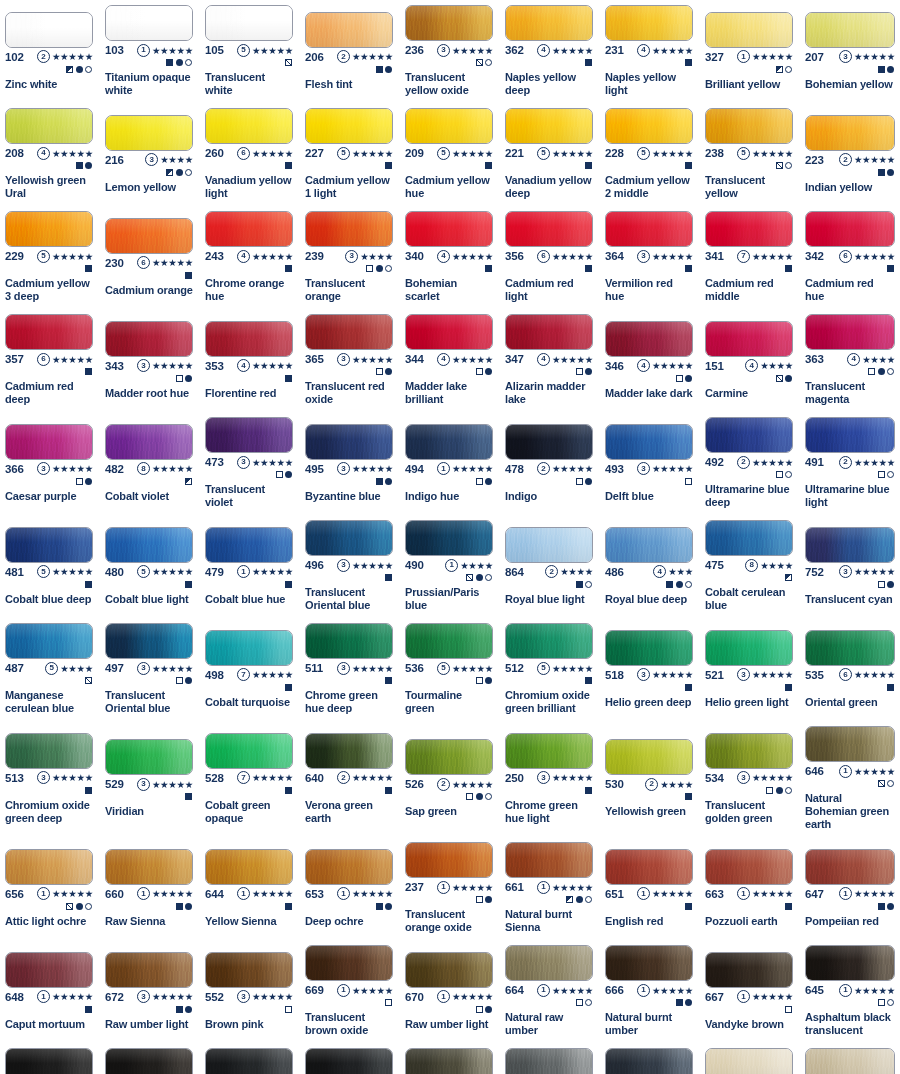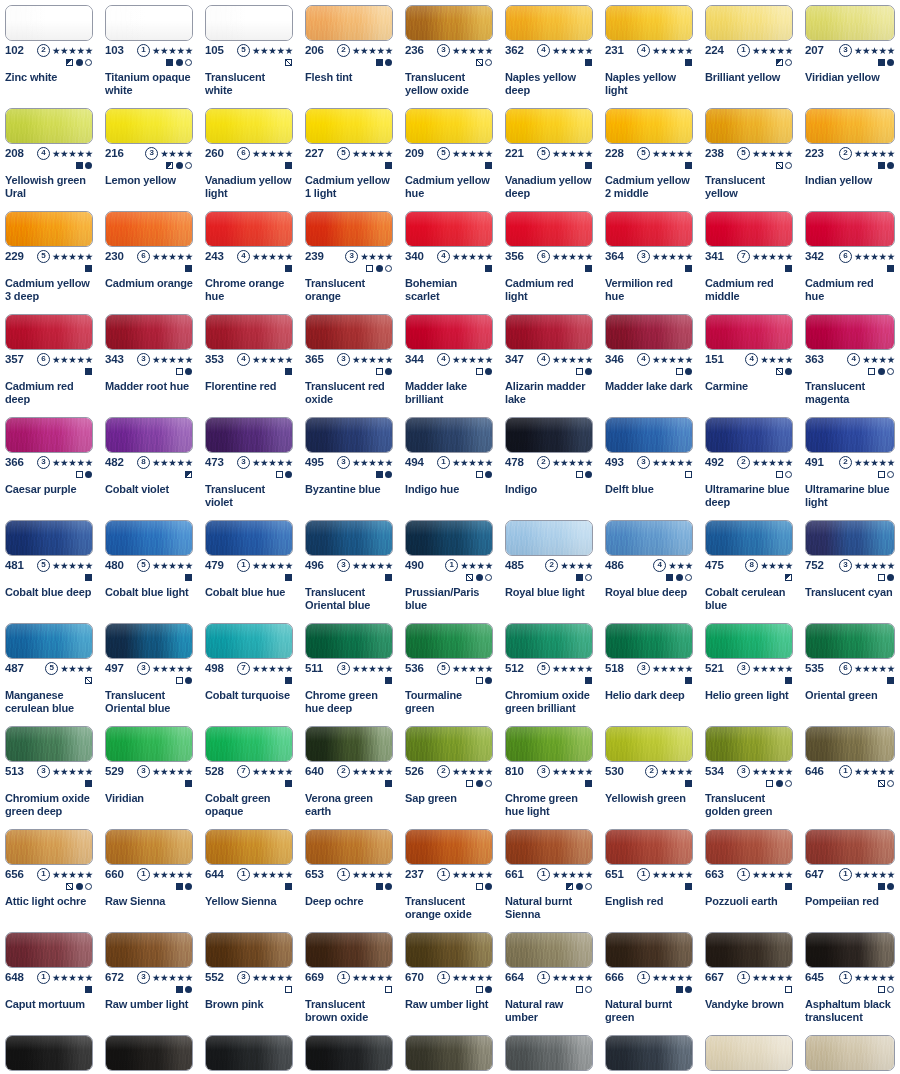--- a/index.html
+++ b/index.html
@@ -12,20 +12,21 @@
   }
   #chart{
     width:900px;
     position:relative;
     background:#ffffff;
   }
   .row{
     display:flex;
     width:900px;
     box-sizing:border-box;
+    align-items:center;
   }
   .cell{
     width:100px;
     box-sizing:border-box;
     background:#ffffff;
     border-right:2px solid #ffffff;
     border-bottom:2px solid #ffffff;
     padding:0;
     position:relative;
     overflow:hidden;
@@ -302,21 +303,21 @@
       <div class="cell">
         <div class="swatch-wrap">
           <div class="swatch">
             <div class="grad" style="background: linear-gradient(90deg, rgb(242, 216, 103) 0%, rgb(242, 216, 103) 22%, rgb(246, 225, 130) 48%, rgb(246, 225, 130) 60%, rgb(248, 233, 163) 88%, rgb(248, 233, 163) 100%);"></div>
             <div class="tex"></div>
             <div class="sheen"></div>
           </div>
         </div>
         <div class="info">
           <div class="line1">
-            <span class="code">224</span>
+            <span class="code">327</span>
             <span class="lf">
               <span class="circnum">1</span>
               <span class="stars">★★★★★</span>
             </span>
           </div>
           <div class="line2">
             <span class="sym sq-half"></span>
             <span class="sym ci-open"></span>
           </div>
         </div>
@@ -336,21 +337,21 @@
             <span class="lf">
               <span class="circnum">3</span>
               <span class="stars">★★★★★</span>
             </span>
           </div>
           <div class="line2">
             <span class="sym sq-full"></span>
             <span class="sym ci-full"></span>
           </div>
         </div>
-        <div class="pname">Viridian yellow</div>
+        <div class="pname">Bohemian yellow</div>
       </div>
     </div>
     <div class="row">
       <div class="cell">
         <div class="swatch-wrap">
           <div class="swatch">
             <div class="grad" style="background: linear-gradient(90deg, rgb(197, 210, 66) 0%, rgb(197, 210, 66) 22%, rgb(210, 220, 85) 48%, rgb(210, 220, 85) 60%, rgb(221, 229, 111) 88%, rgb(221, 229, 111) 100%);"></div>
             <div class="tex"></div>
             <div class="sheen"></div>
           </div>
@@ -1284,21 +1285,21 @@
       <div class="cell">
         <div class="swatch-wrap">
           <div class="swatch">
             <div class="grad" style="background: linear-gradient(90deg, rgb(156, 196, 228) 0%, rgb(156, 196, 228) 22%, rgb(174, 208, 234) 48%, rgb(174, 208, 234) 60%, rgb(195, 221, 240) 88%, rgb(195, 221, 240) 100%);"></div>
             <div class="tex"></div>
             <div class="sheen"></div>
           </div>
         </div>
         <div class="info">
           <div class="line1">
-            <span class="code">485</span>
+            <span class="code">864</span>
             <span class="lf">
               <span class="circnum">2</span>
               <span class="stars">★★★★</span>
             </span>
           </div>
           <div class="line2">
             <span class="sym sq-full"></span>
             <span class="sym ci-open"></span>
           </div>
         </div>
@@ -1522,21 +1523,21 @@
             <span class="code">518</span>
             <span class="lf">
               <span class="circnum">3</span>
               <span class="stars">★★★★★</span>
             </span>
           </div>
           <div class="line2">
             <span class="sym sq-full"></span>
           </div>
         </div>
-        <div class="pname">Helio dark deep</div>
+        <div class="pname">Helio green deep</div>
       </div>
       <div class="cell">
         <div class="swatch-wrap">
           <div class="swatch">
             <div class="grad" style="background: linear-gradient(90deg, rgb(12, 155, 90) 0%, rgb(12, 155, 90) 22%, rgb(28, 176, 110) 48%, rgb(28, 176, 110) 60%, rgb(70, 198, 142) 88%, rgb(70, 198, 142) 100%);"></div>
             <div class="tex"></div>
             <div class="sheen"></div>
           </div>
         </div>
         <div class="info">
@@ -1692,21 +1693,21 @@
       <div class="cell">
         <div class="swatch-wrap">
           <div class="swatch">
             <div class="grad" style="background: linear-gradient(90deg, rgb(78, 138, 28) 0%, rgb(78, 138, 28) 22%, rgb(104, 162, 40) 48%, rgb(104, 162, 40) 60%, rgb(140, 187, 80) 88%, rgb(140, 187, 80) 100%);"></div>
             <div class="tex"></div>
             <div class="sheen"></div>
           </div>
         </div>
         <div class="info">
           <div class="line1">
-            <span class="code">810</span>
+            <span class="code">250</span>
             <span class="lf">
               <span class="circnum">3</span>
               <span class="stars">★★★★★</span>
             </span>
           </div>
           <div class="line2">
             <span class="sym sq-full"></span>
           </div>
         </div>
         <div class="pname">Chrome green hue light</div>
@@ -1771,20 +1772,21 @@
             <span class="lf">
               <span class="circnum">1</span>
               <span class="stars">★★★★★</span>
             </span>
           </div>
           <div class="line2">
             <span class="sym sq-diag"></span>
             <span class="sym ci-open"></span>
           </div>
         </div>
+        <div class="pname">Natural Bohemian green earth</div>
       </div>
     </div>
     <div class="row">
       <div class="cell">
         <div class="swatch-wrap">
           <div class="swatch">
             <div class="grad" style="background: linear-gradient(90deg, rgb(196, 135, 58) 0%, rgb(196, 135, 58) 22%, rgb(212, 157, 82) 48%, rgb(212, 157, 82) 60%, rgb(224, 184, 128) 88%, rgb(224, 184, 128) 100%);"></div>
             <div class="tex"></div>
             <div class="sheen"></div>
           </div>
@@ -2138,21 +2140,21 @@
             <span class="lf">
               <span class="circnum">1</span>
               <span class="stars">★★★★★</span>
             </span>
           </div>
           <div class="line2">
             <span class="sym sq-full"></span>
             <span class="sym ci-full"></span>
           </div>
         </div>
-        <div class="pname">Natural burnt green</div>
+        <div class="pname">Natural burnt umber</div>
       </div>
       <div class="cell">
         <div class="swatch-wrap">
           <div class="swatch">
             <div class="grad" style="background: linear-gradient(90deg, rgb(34, 26, 20) 0%, rgb(34, 26, 20) 22%, rgb(53, 43, 34) 48%, rgb(53, 43, 34) 60%, rgb(92, 82, 69) 88%, rgb(92, 82, 69) 100%);"></div>
             <div class="tex"></div>
             <div class="sheen"></div>
           </div>
         </div>
         <div class="info">

